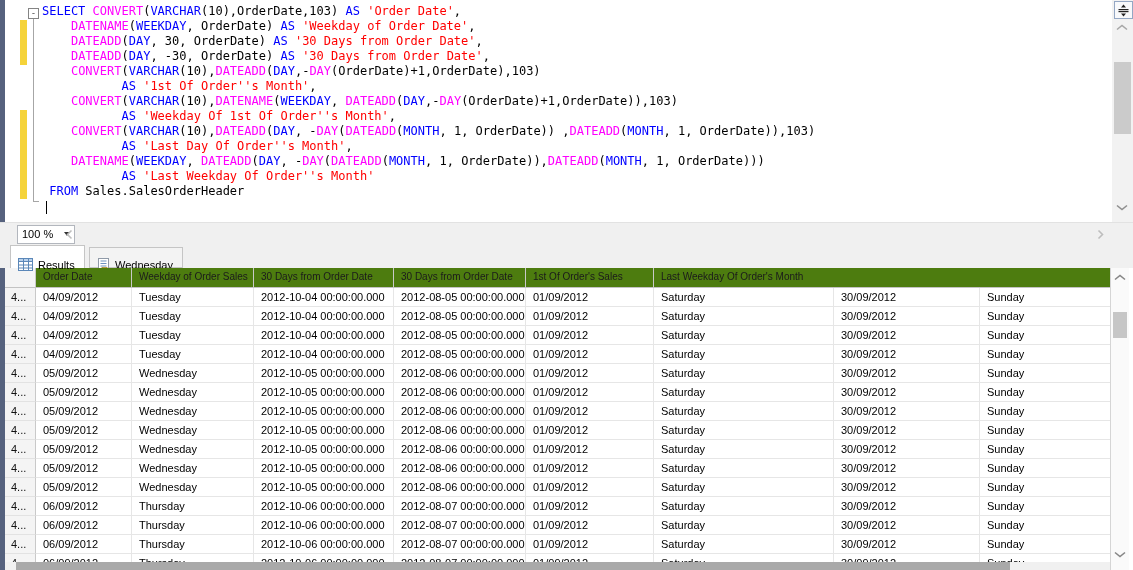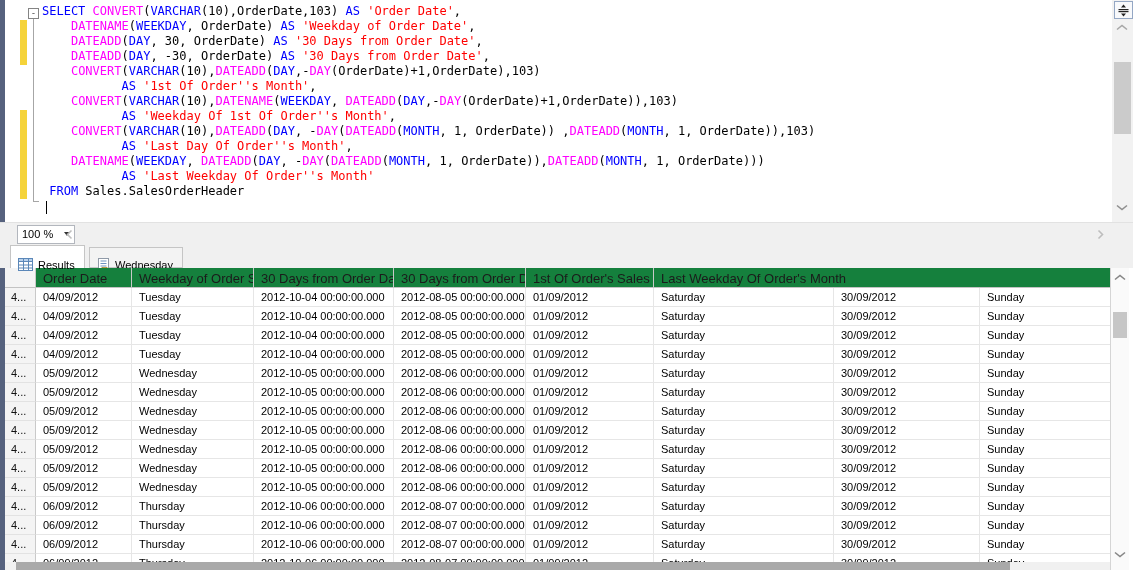--- a/index.html
+++ b/index.html
@@ -44,22 +44,22 @@
   
   .tab-bar{position:absolute;left:0;top:244px;width:1133px;height:24px;background:#f0f0f0;}
   .tab{position:absolute;display:flex;align-items:center;gap:5px;font-size:11px;color:#000;
         border:1px solid #c5c5c5;box-sizing:border-box;padding:15px 9px 0 7px;}
   .tab-results{left:10px;top:1px;height:23px;background:#fff;border-bottom:none;z-index:2;}
   .tab-messages{left:89px;top:3px;height:21px;background:#f3f3f3;}
 
   
   .grid{position:absolute;left:5px;top:268px;width:1105px;height:302px;background:#fff;overflow:hidden;}
   .ghead{display:flex;height:20px;}
-  .hcell{box-sizing:border-box;height:20px;background:#15803d;border-right:1px solid #c9c9c9;
-        border-bottom:1px solid #c3c3c3;font-size:13px;color:#1b1b1b;padding:3px 2px 0 7px;
+  .hcell{box-sizing:border-box;height:20px;background:#4d7c0f;border-right:1px solid #c9c9c9;
+        border-bottom:1px solid #c3c3c3;font-size:10px;color:#1b1b1b;padding:3px 2px 0 7px;
         white-space:nowrap;overflow:hidden;flex:0 0 auto;}
   .hcorner{box-sizing:border-box;height:20px;background:#f4f4f4;border-right:1px solid #c9c9c9;
         border-bottom:1px solid #c3c3c3;flex:0 0 auto;}
   .grow{display:flex;height:19px;}
   .rhcell{box-sizing:border-box;height:19px;background:#f4f4f4;border-right:1px solid #c9c9c9;
         border-bottom:1px solid #e2e2e2;font-size:11px;color:#111;padding:3px 0 0 6px;flex:0 0 auto;}
   .gcell{box-sizing:border-box;height:19px;background:#fff;border-right:1px solid #e6e6e6;
         border-bottom:1px solid #e6e6e6;font-size:11px;color:#000;padding:3px 2px 0 7px;
         white-space:nowrap;overflow:hidden;flex:0 0 auto;}
   .flexcell{flex:1 1 auto !important;border-right:none;}

